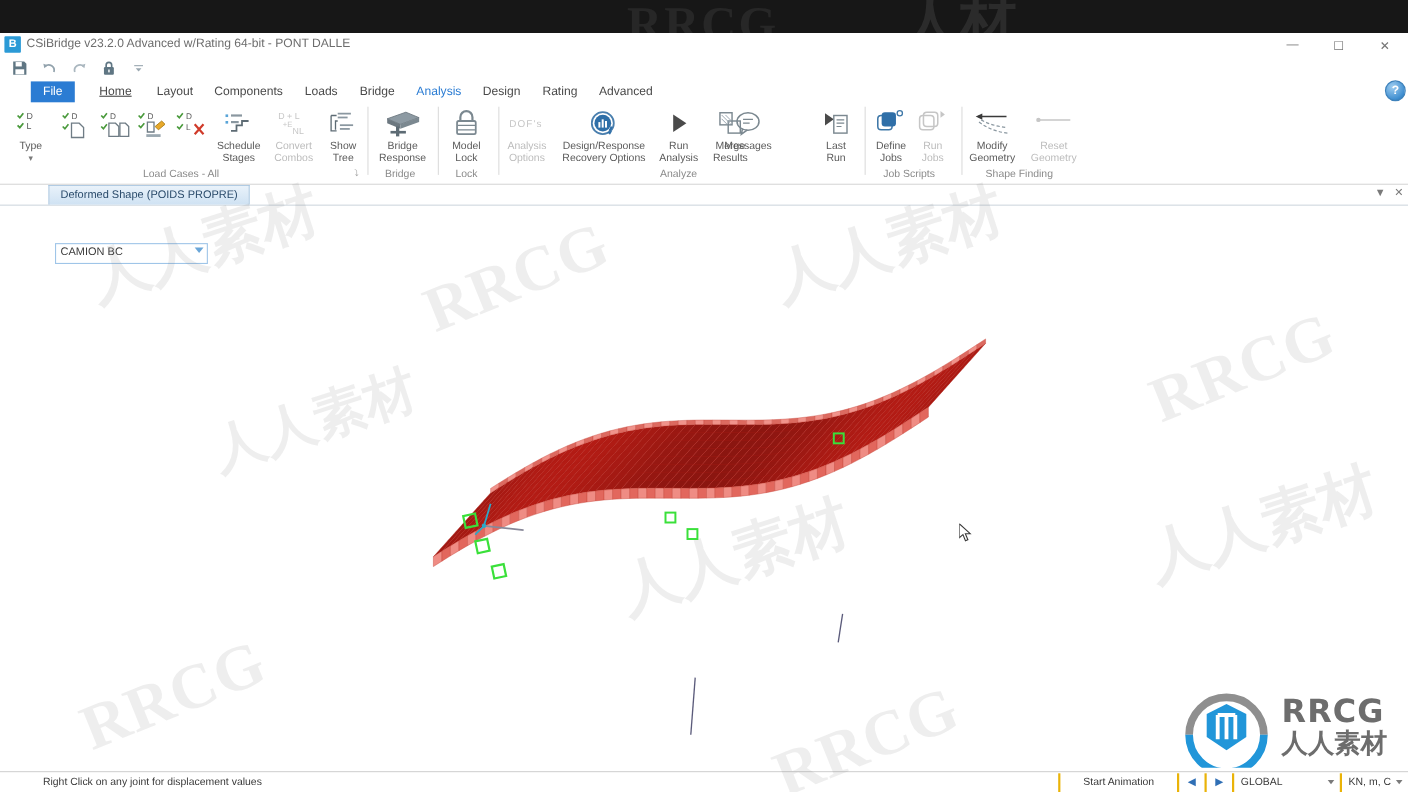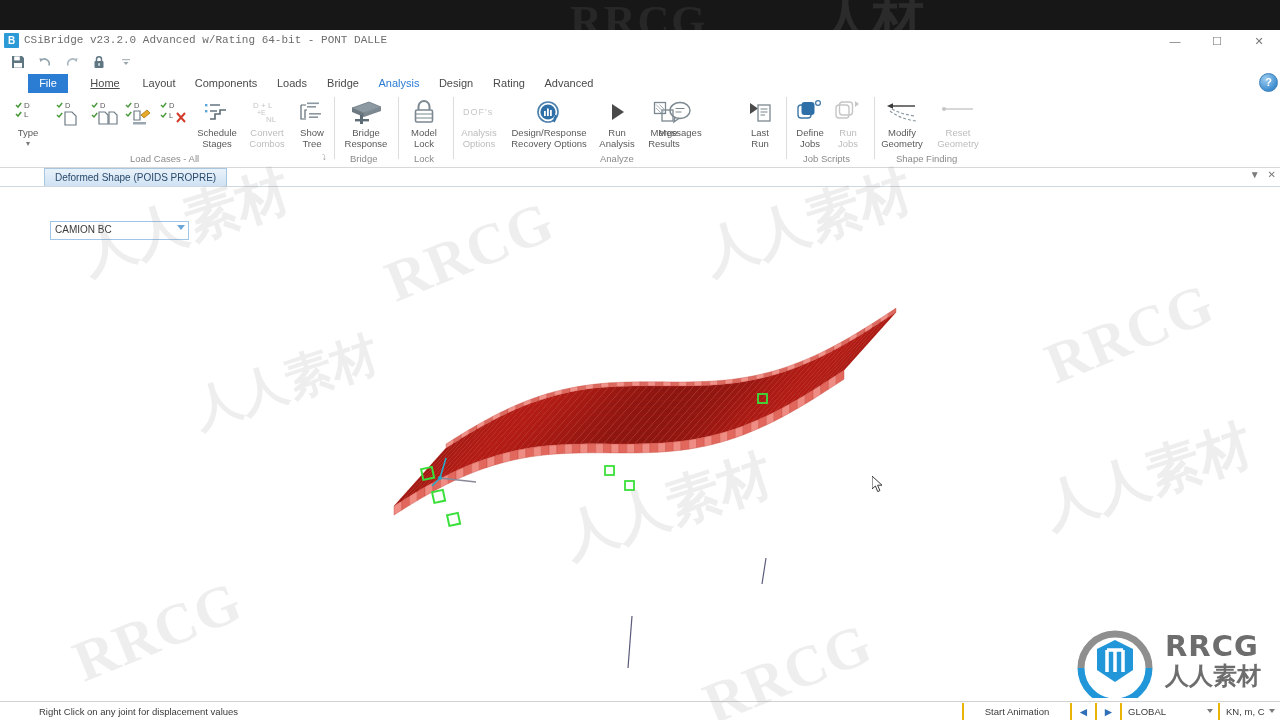--- a/index.html
+++ b/index.html
@@ -65,21 +65,20 @@
     text-align: center;
     line-height: 15px;
     border-radius: 1px;
   }
   .title-text {
     position: absolute;
     left: 24px; top: 4px;
     font-size: 11px;
     color: #6d6d6d;
     white-space: nowrap;
-    font-family: Liberation Mono, monospace;
   }
   .winbtns {
     position: absolute;
     right: 0; top: 0;
     height: 22px;
     display: flex;
   }
   .winbtn {
     width: 42px; height: 22px;
     display: flex;

